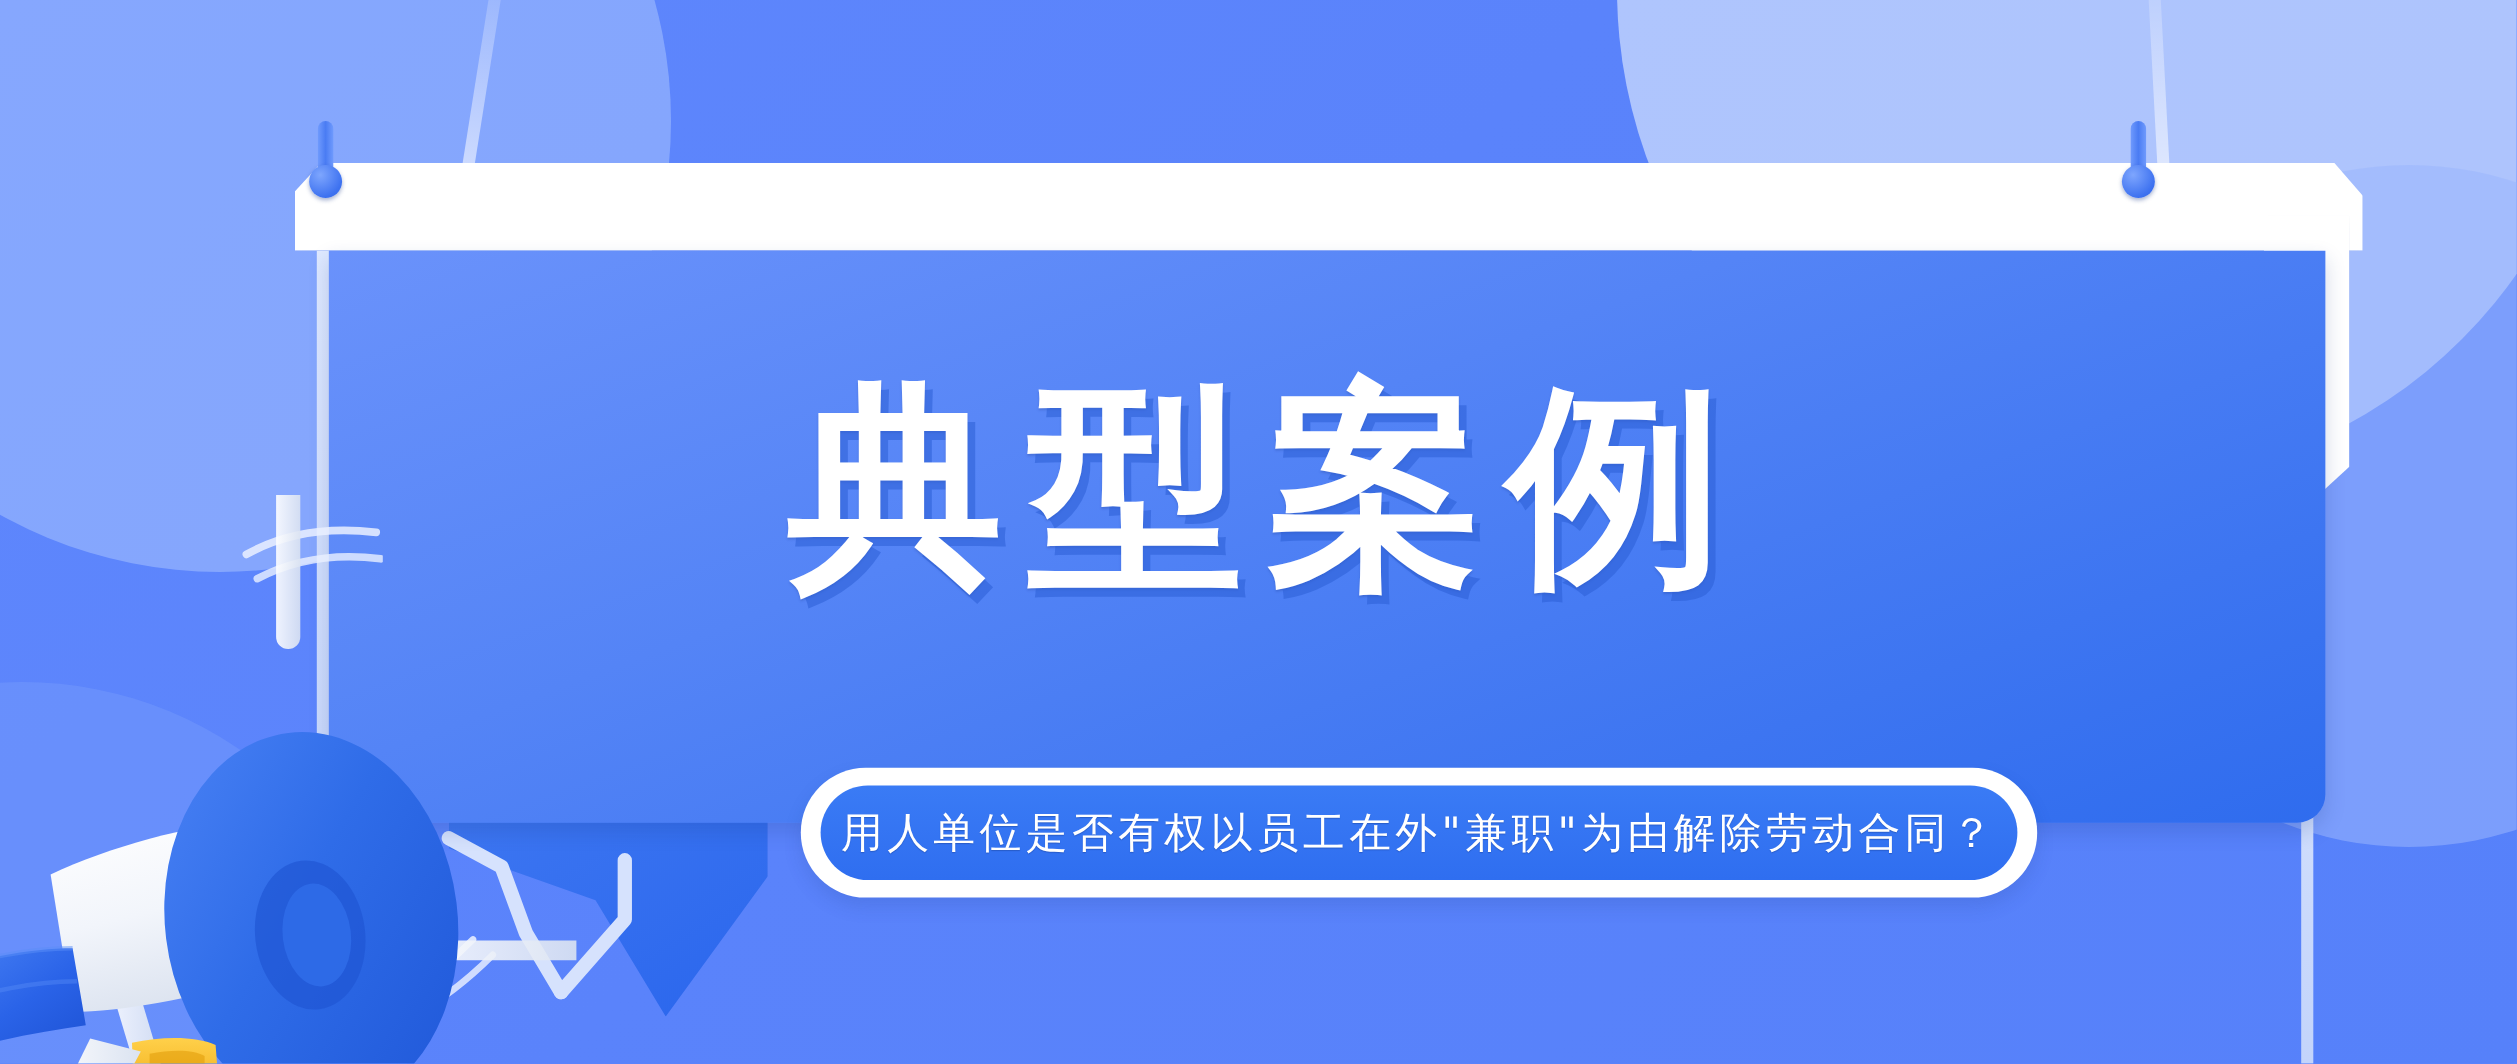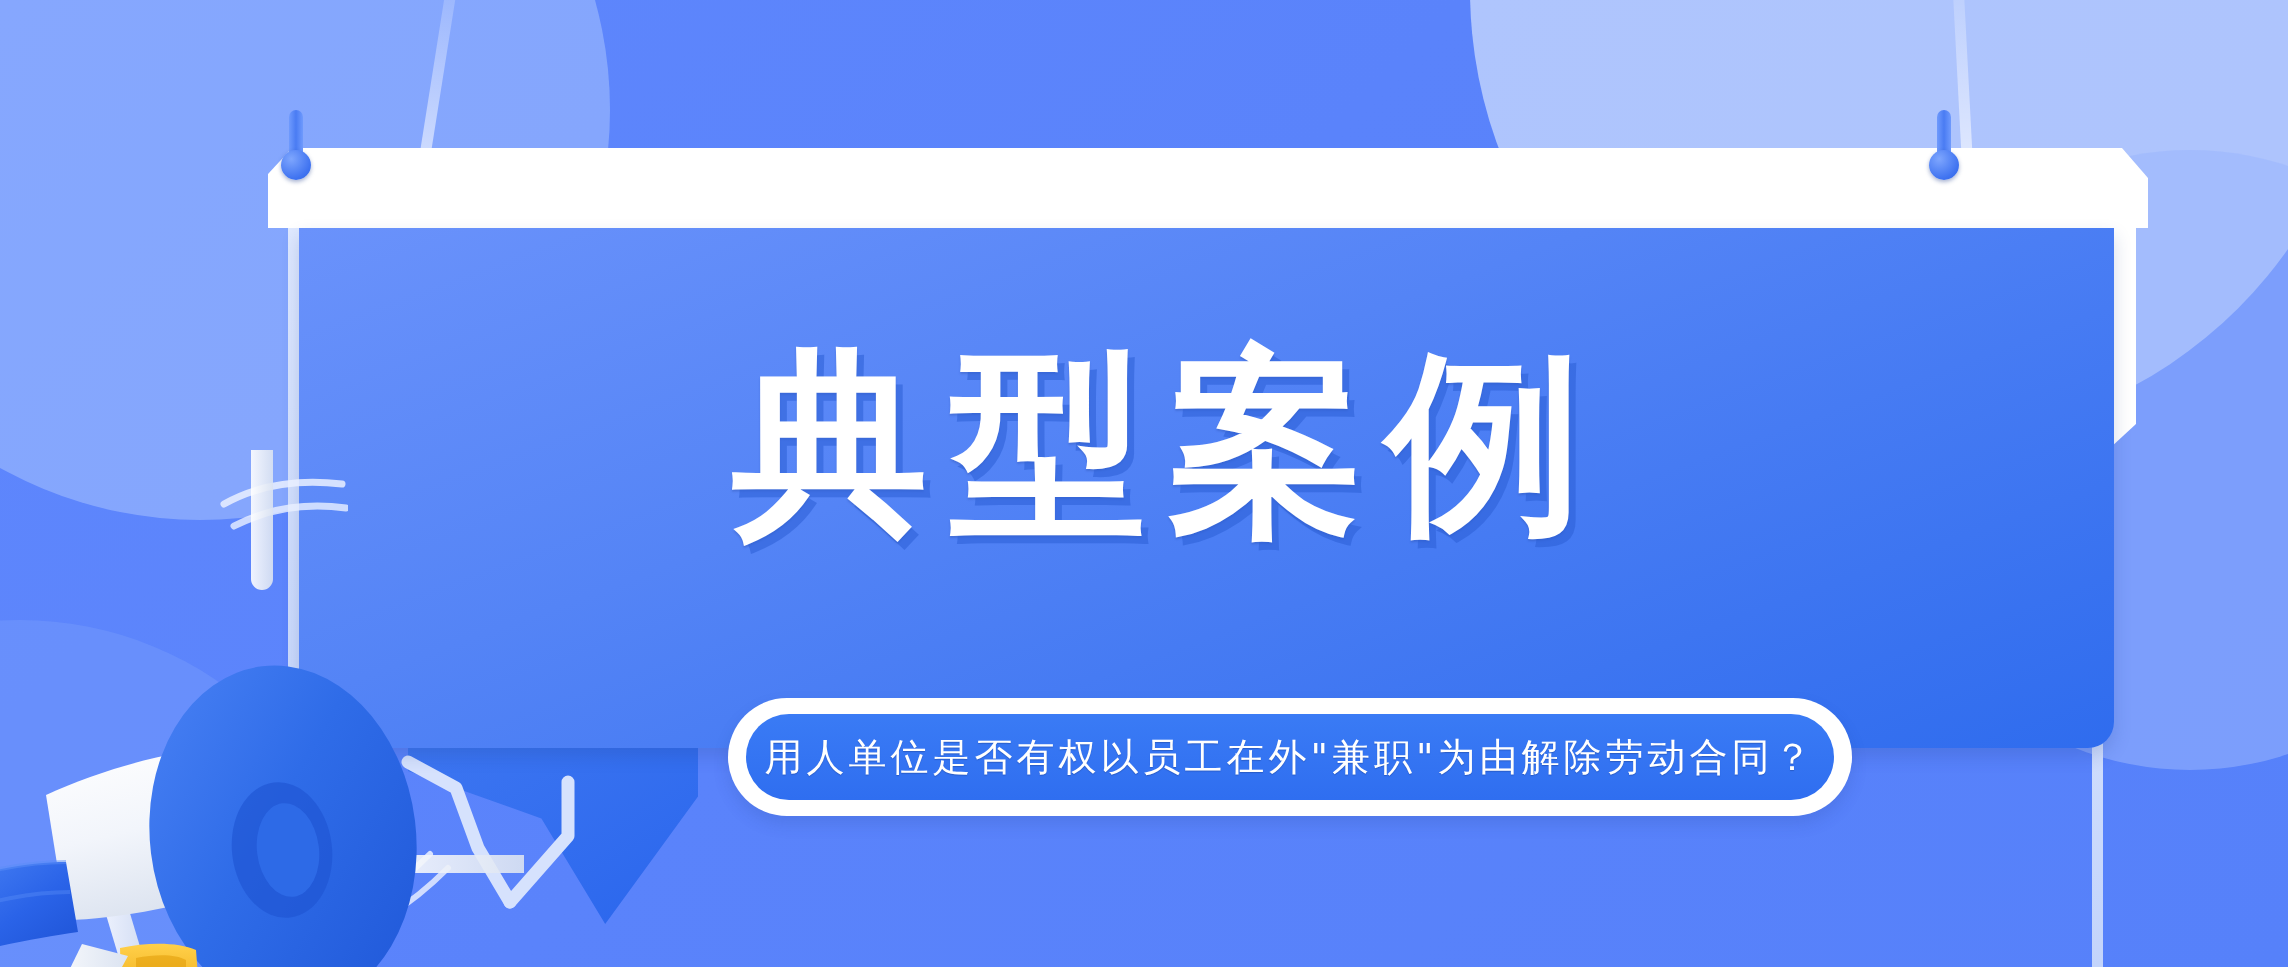--- a/index.html
+++ b/index.html
@@ -147,21 +147,21 @@
     left: 400px;
     top: 744px;
     width: 306px;
     height: 196px;
     pointer-events: none;
   }
 
   
   #title {
     position: absolute;
-    left: 732px;
+    left: 716px;
     top: 318px;
     width: 1110px;
     text-align: left;
     color: #ffffff;
     font-size: 196px;
     font-weight: 700;
     letter-spacing: 22px;
     line-height: 1.28;
     white-space: nowrap;
     text-shadow: 7px 8px 0 rgba(44,94,214,.55), 0 2px 2px rgba(30,60,140,.25);

